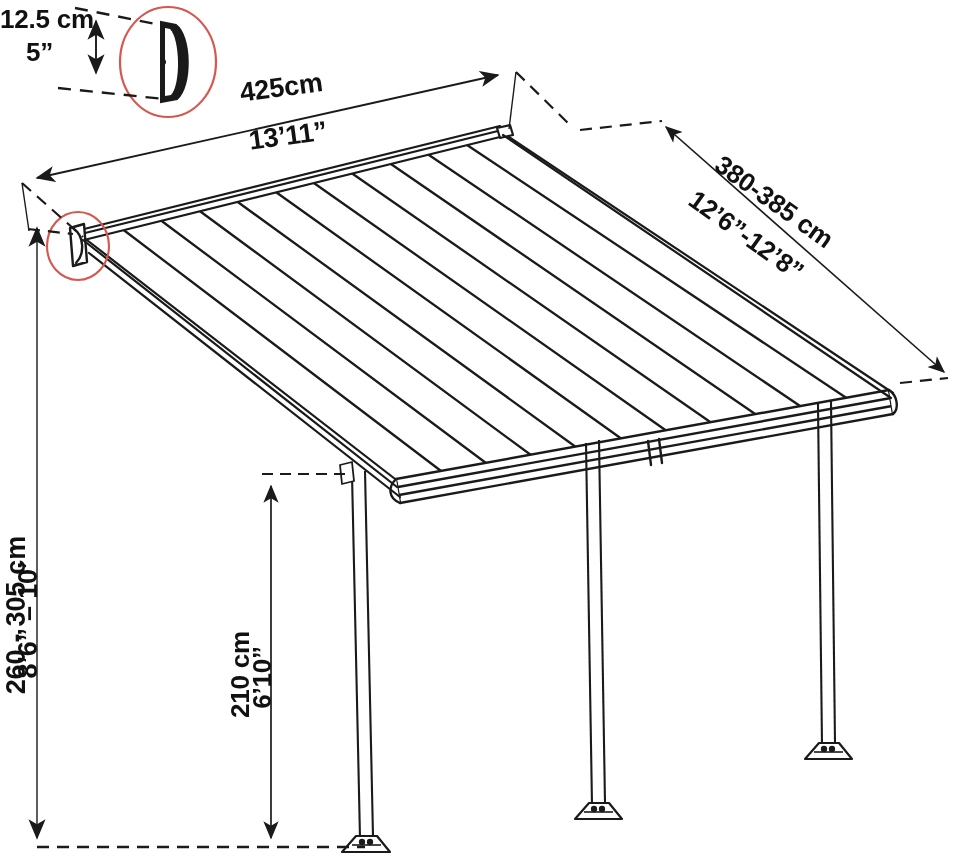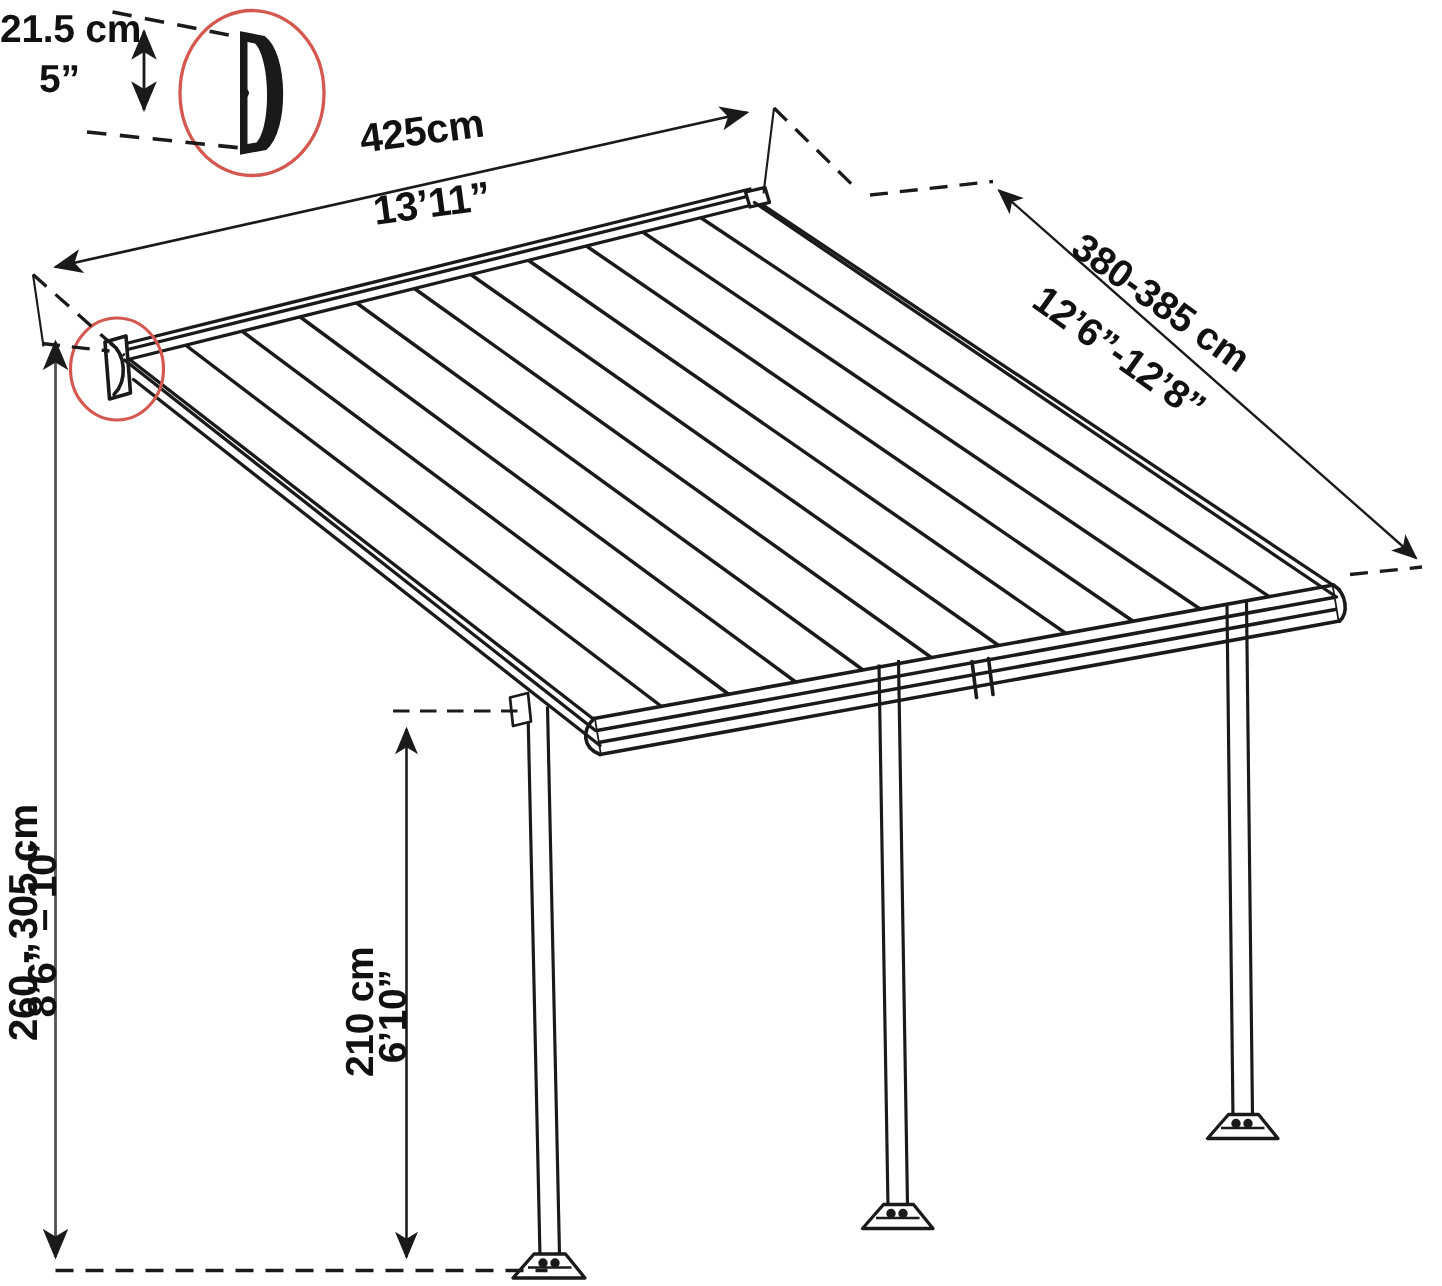--- a/index.html
+++ b/index.html
@@ -222,21 +222,21 @@
     </g>
     <g stroke="#1a1a1a" stroke-width="2" fill="none" stroke-dasharray="11 7" stroke-linecap="butt">
       <line x1="262" y1="474" x2="352" y2="474"></line>
     </g>
 
     <g stroke="#1a1a1a" stroke-width="2.3" fill="none" stroke-dasharray="12 8" stroke-linecap="butt">
       <line x1="37" y1="847" x2="365" y2="847"></line>
     </g>
   </svg>
 
-  <div class="dim-label lbl-detail-cm">21.5 cm</div>
+  <div class="dim-label lbl-detail-cm">12.5 cm</div>
   <div class="dim-label lbl-detail-in">5”</div>
 
   <div class="dim-label lbl-width">425cm</div>
   <div class="dim-label lbl-width-in">13’11”</div>
 
   <div class="dim-label lbl-depth">380-385 cm</div>
   <div class="dim-label lbl-depth-in">12’6”-12’8”</div>
 
   <div class="dim-label lbl-height">260 - 305 cm</div>
   <div class="dim-label lbl-height-in">8’6” – 10’</div>

